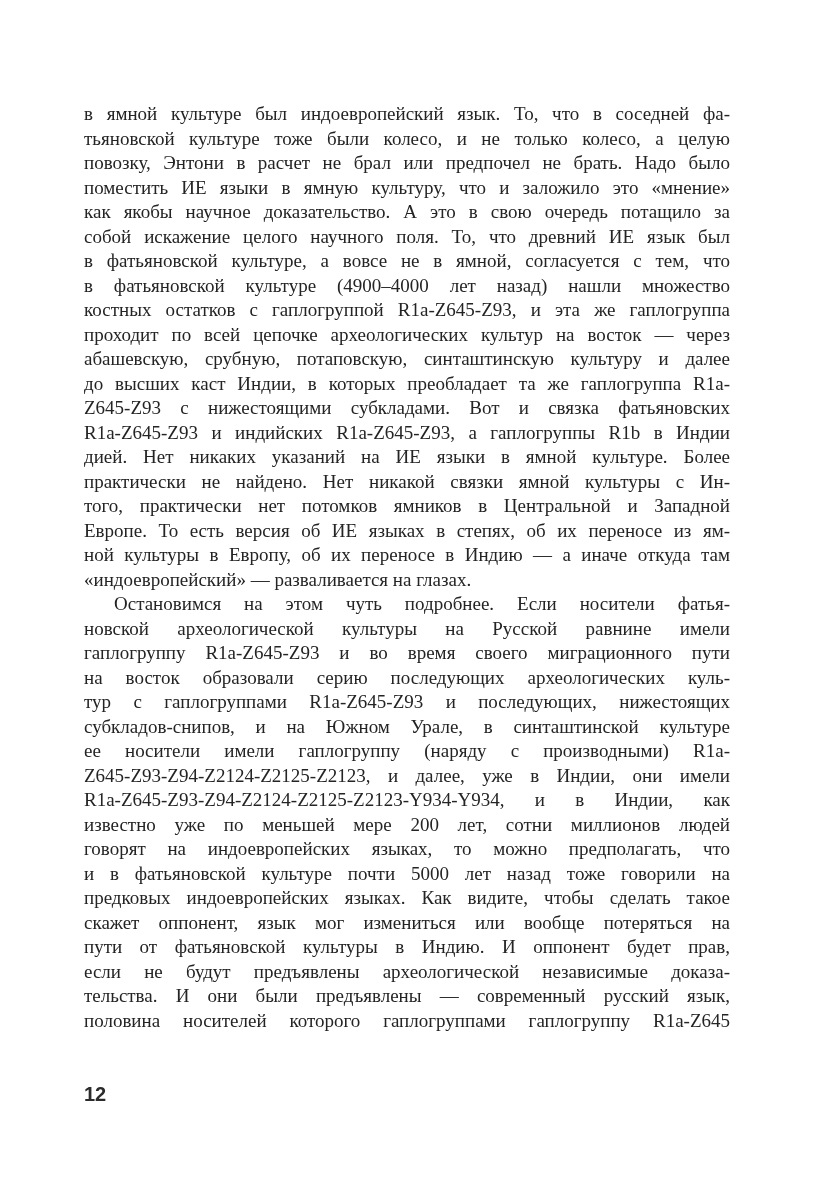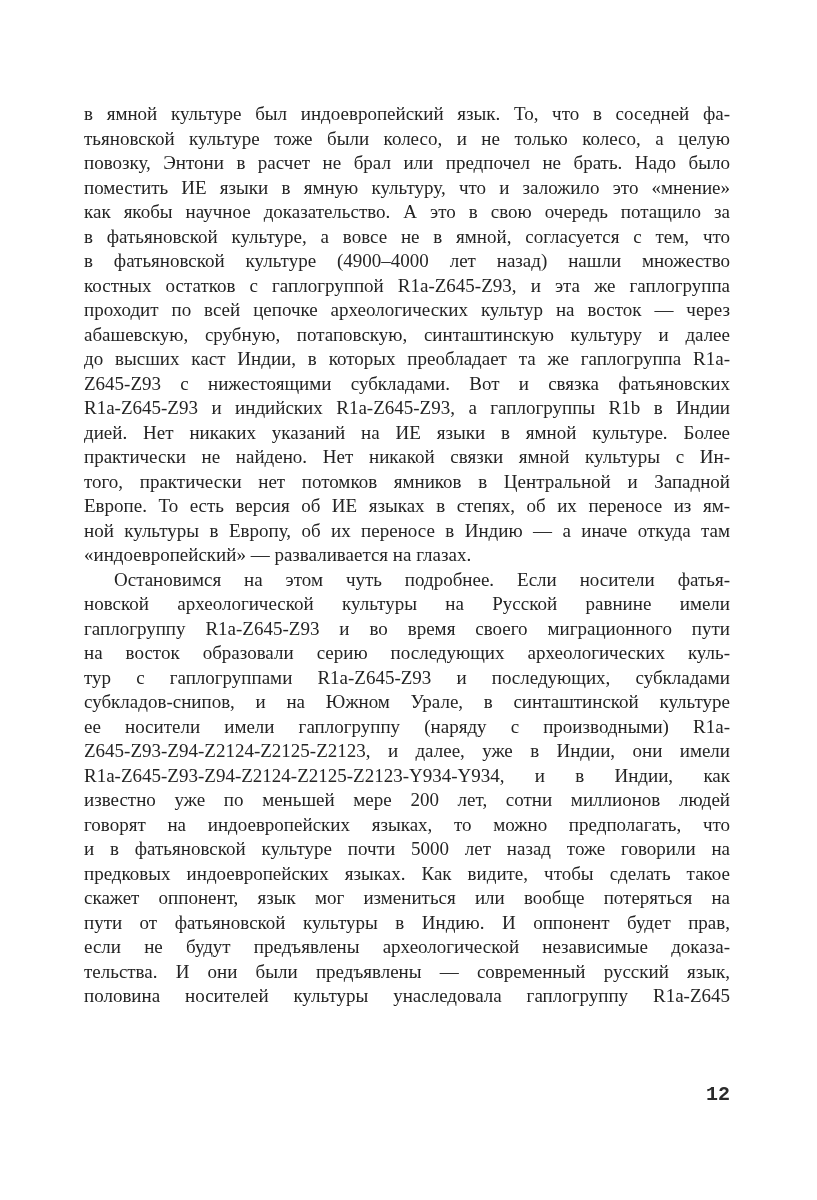--- a/index.html
+++ b/index.html
@@ -44,64 +44,65 @@
     text-align-last: left;
   }
   .line.indent {
     text-indent: 30px;
   }
   .page-number {
     position: absolute;
     left: 84px;
     top: 1083px;
     width: 646px;
-    text-align: right;
-    font-family: Liberation Mono, monospace;
+    text-align: left;
+    font-family: Liberation Sans, sans-serif;
     font-weight: bold;
     font-size: 20px;
     color: #2b2b2b;
   }
 </style>
 </head>
 <body>
 
 <div class="book-page">
   <div class="text-block">
       <div class="line">в ямной культуре был индоевропейский язык. То, что в соседней фа-</div>
       <div class="line">тьяновской культуре тоже были колесо, и не только колесо, а целую</div>
       <div class="line">повозку, Энтони в расчет не брал или предпочел не брать. Надо было</div>
       <div class="line">поместить ИЕ языки в ямную культуру, что и заложило это «мнение»</div>
       <div class="line">как якобы научное доказательство. А это в свою очередь потащило за</div>
+      <div class="line">собой искажение целого научного поля. То, что древний ИЕ язык был</div>
       <div class="line">в фатьяновской культуре, а вовсе не в ямной, согласуется с тем, что</div>
       <div class="line">в фатьяновской культуре (4900–4000 лет назад) нашли множество</div>
       <div class="line">костных остатков с гаплогруппой R1a-Z645-Z93, и эта же гаплогруппа</div>
       <div class="line">проходит по всей цепочке археологических культур на восток — через</div>
       <div class="line">абашевскую, срубную, потаповскую, синташтинскую культуру и далее</div>
       <div class="line">до высших каст Индии, в которых преобладает та же гаплогруппа R1a-</div>
       <div class="line">Z645-Z93 с нижестоящими субкладами. Вот и связка фатьяновских</div>
       <div class="line">R1a-Z645-Z93 и индийских R1a-Z645-Z93, а гаплогруппы R1b в Индии</div>
       <div class="line">дией. Нет никаких указаний на ИЕ языки в ямной культуре. Более</div>
       <div class="line">практически не найдено. Нет никакой связки ямной культуры с Ин-</div>
       <div class="line">того, практически нет потомков ямников в Центральной и Западной</div>
       <div class="line">Европе. То есть версия об ИЕ языках в степях, об их переносе из ям-</div>
       <div class="line">ной культуры в Европу, об их переносе в Индию — а иначе откуда там</div>
       <div class="line no-fill">«индоевропейский» — разваливается на глазах.</div>
       <div class="line indent">Остановимся на этом чуть подробнее. Если носители фатья-</div>
       <div class="line">новской археологической культуры на Русской равнине имели</div>
       <div class="line">гаплогруппу R1a-Z645-Z93 и во время своего миграционного пути</div>
       <div class="line">на восток образовали серию последующих археологических куль-</div>
-      <div class="line">тур с гаплогруппами R1a-Z645-Z93 и последующих, субкладами</div>
+      <div class="line">тур с гаплогруппами R1a-Z645-Z93 и последующих, нижестоящих</div>
       <div class="line">субкладов-снипов, и на Южном Урале, в синташтинской культуре</div>
       <div class="line">ее носители имели гаплогруппу (наряду с производными) R1a-</div>
       <div class="line">Z645-Z93-Z94-Z2124-Z2125-Z2123, и далее, уже в Индии, они имели</div>
       <div class="line">R1a-Z645-Z93-Z94-Z2124-Z2125-Z2123-Y934-Y934, и в Индии, как</div>
       <div class="line">известно уже по меньшей мере 200 лет, сотни миллионов людей</div>
       <div class="line">говорят на индоевропейских языках, то можно предполагать, что</div>
       <div class="line">и в фатьяновской культуре почти 5000 лет назад тоже говорили на</div>
       <div class="line">предковых индоевропейских языках. Как видите, чтобы сделать такое</div>
       <div class="line">скажет оппонент, язык мог измениться или вообще потеряться на</div>
       <div class="line">пути от фатьяновской культуры в Индию. И оппонент будет прав,</div>
       <div class="line">если не будут предъявлены археологической независимые доказа-</div>
       <div class="line">тельства. И они были предъявлены — современный русский язык,</div>
-      <div class="line">половина носителей культуры унаследовала гаплогруппу R1a-Z645</div>
+      <div class="line">половина носителей которого гаплогруппами гаплогруппу R1a-Z645</div>
     </div>
   <div class="page-number">12</div>
 </div>
 
 </body></html>

